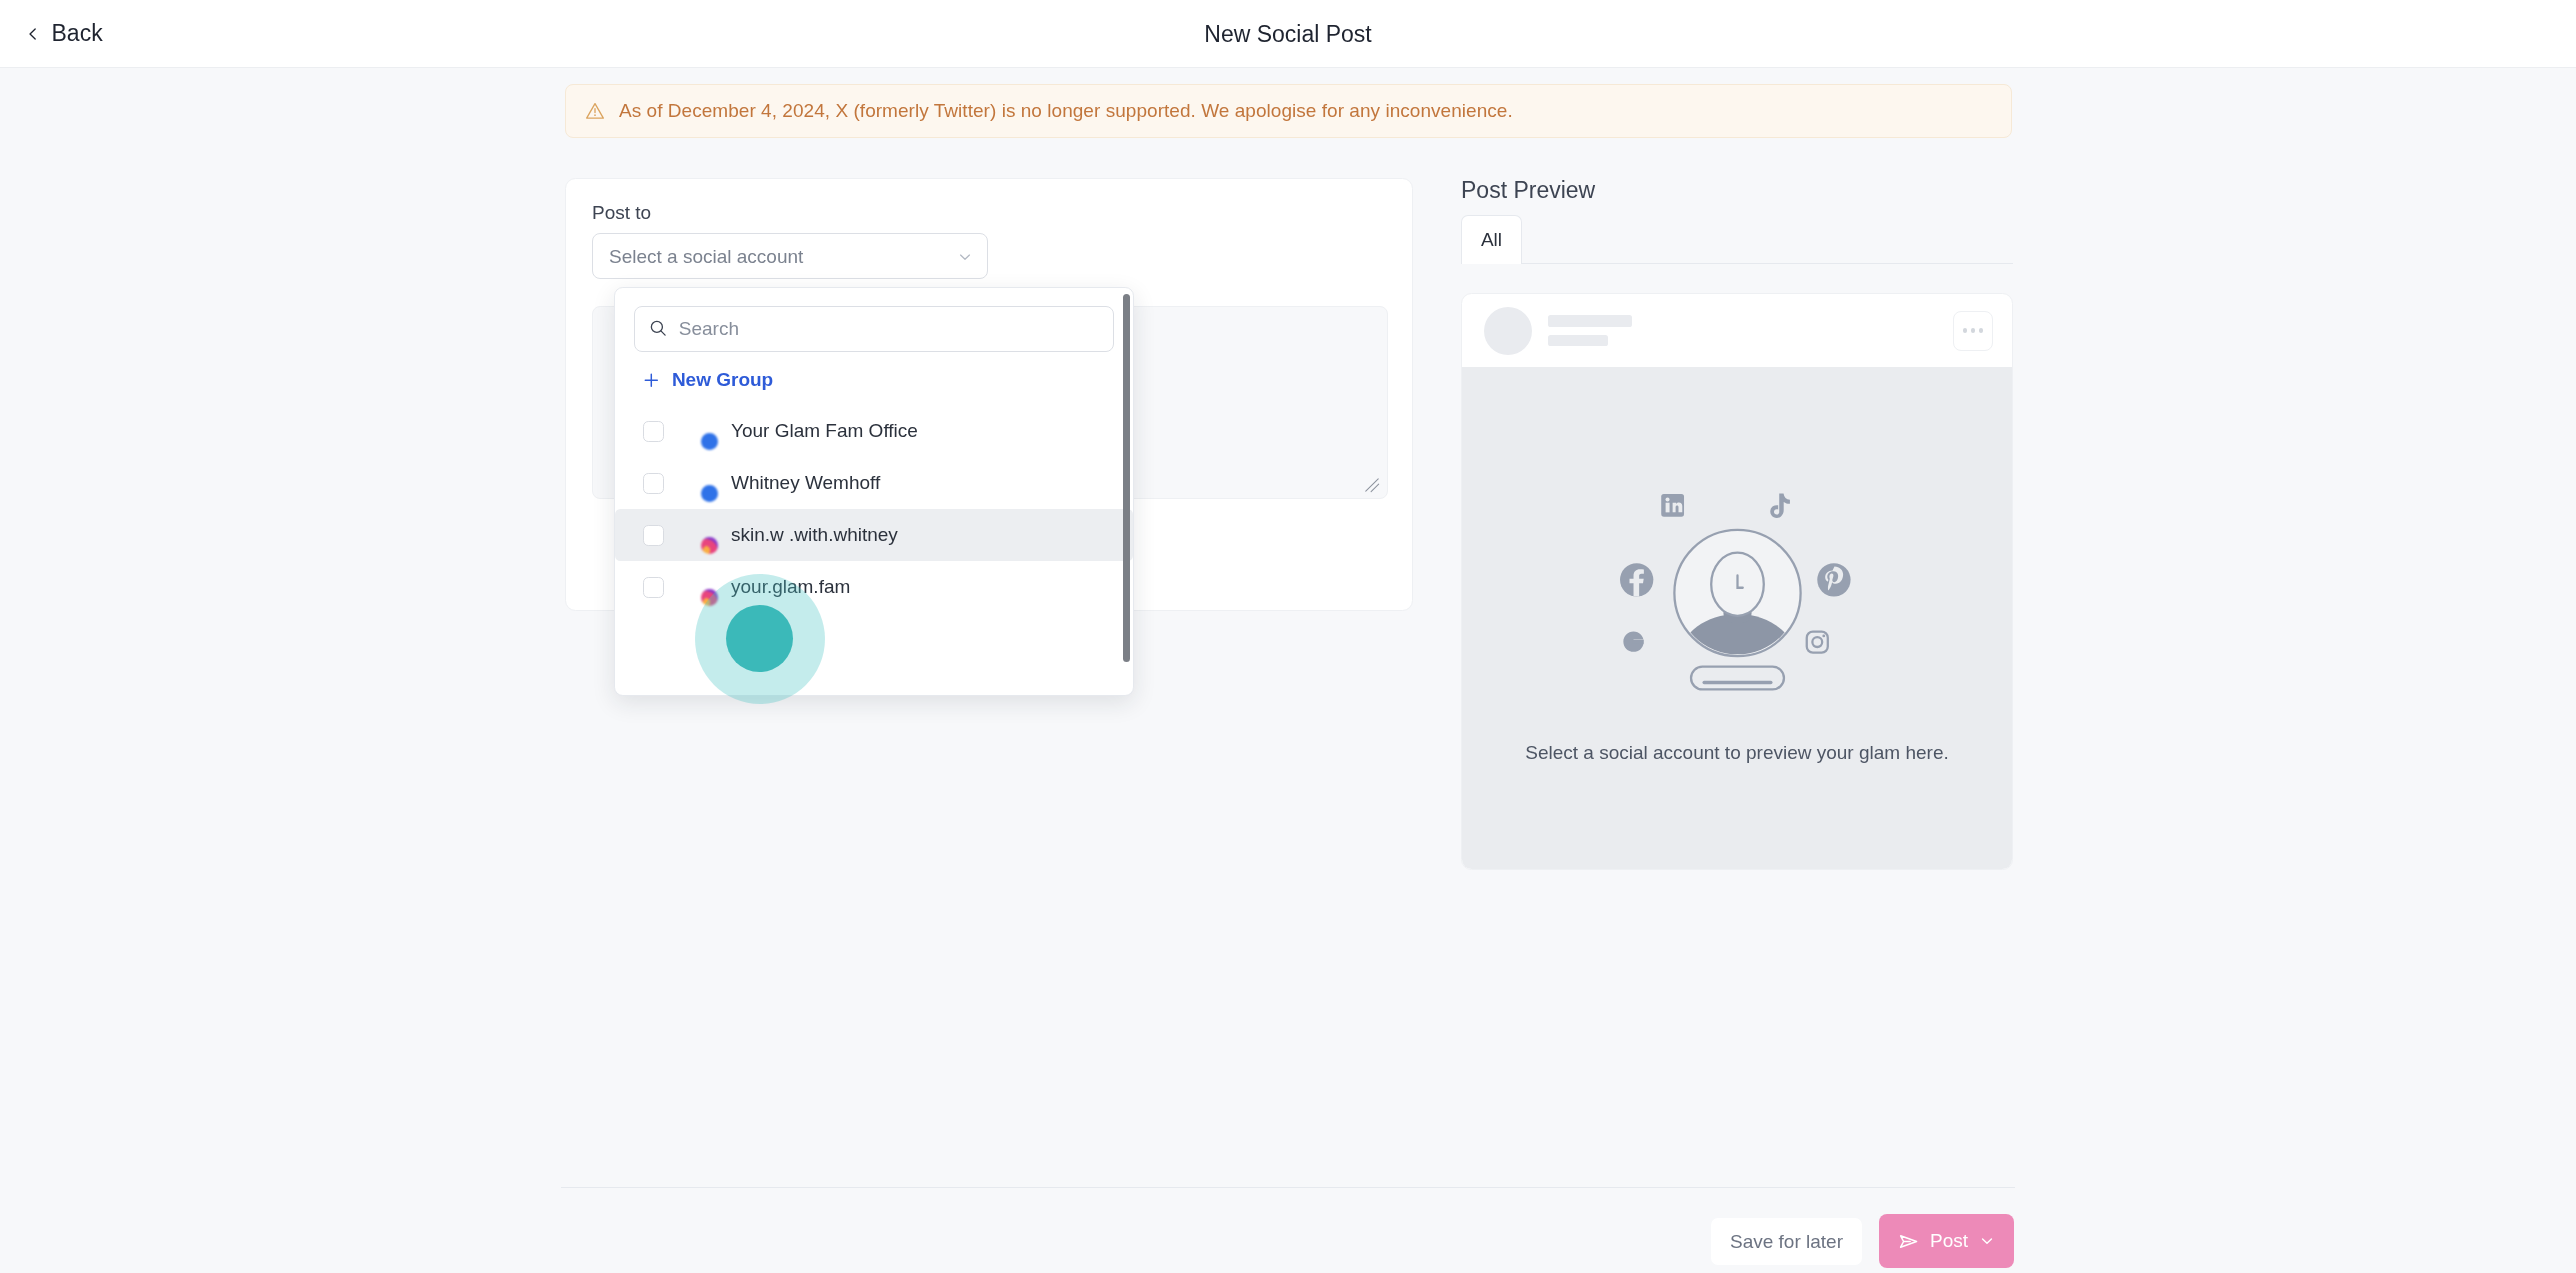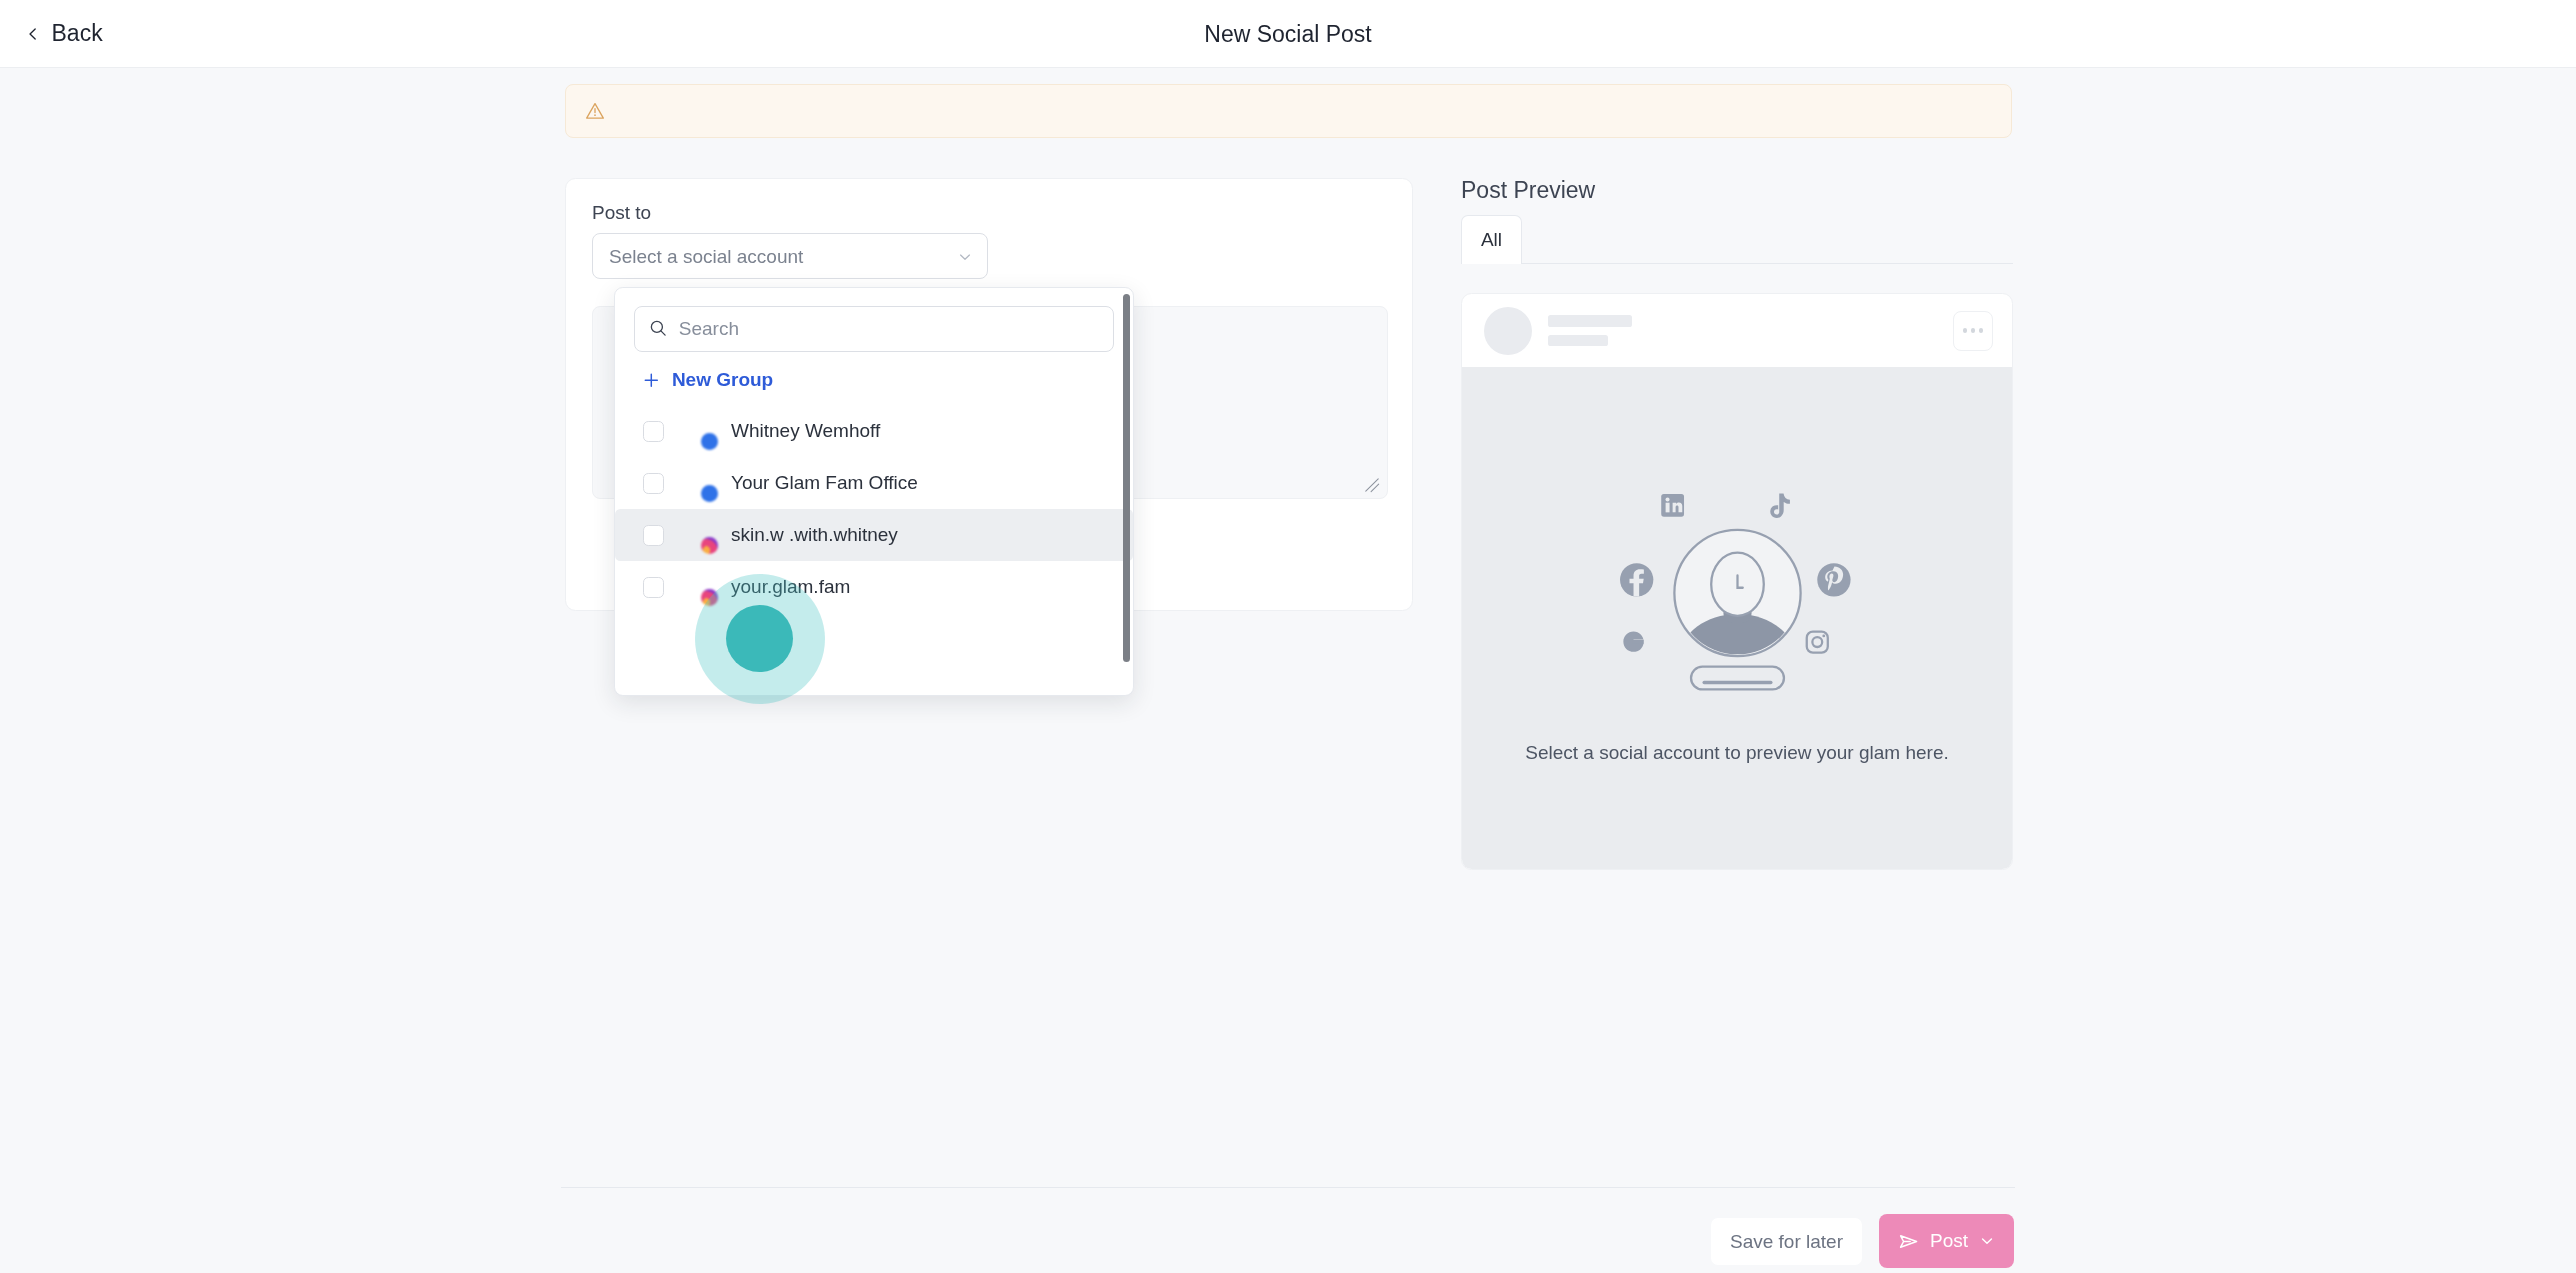--- a/index.html
+++ b/index.html
@@ -295,20 +295,21 @@
   </div>
 </div>
 <div class="topbar-title">New Social Post</div>
 
 <div class="banner">
   <svg class="warn-icon" viewBox="0 0 24 24">
     <path d="M12 3.2 22 20.5H2L12 3.2Z" fill="none" stroke="#dba45f" stroke-width="1.6" stroke-linejoin="round"></path>
     <path d="M12 9.3v4.6" stroke="#dba45f" stroke-width="1.6" stroke-linecap="round"></path>
     <circle cx="12" cy="17" r="1" fill="#dba45f"></circle>
   </svg>
+  <span class="banner-text">As of December 4, 2024, X (formerly Twitter) is no longer supported. We apologise for any inconvenience.</span>
 </div>
 
 <div class="composer-card">
   <div class="field-label">Post to</div>
 
   <div class="select-box">
     <span class="select-placeholder">Select a social account</span>
     <svg class="chev-down" viewBox="0 0 18 18">
       <path d="M4 6.8 9 11.6l5-4.8" fill="none" stroke="#b3b9c3" stroke-width="1.4" stroke-linecap="round" stroke-linejoin="round"></path>
     </svg>
@@ -338,27 +339,27 @@
       <path d="M9.5 2.6v13.8M2.6 9.5h13.8" stroke="#2e5bd8" stroke-width="1.7" stroke-linecap="round"></path>
     </svg>
     <span class="dd-newgroup-label">New Group</span>
   </div>
 
 
 
   <div id="account-list">
       <div class="dd-row">
         <span class="cbox"></span>
-        <span class="acct-avatar"><span class="acct-photo ph-whitney"></span><span class="badge fb"></span></span>
-        <span class="acct-name">Whitney Wemhoff</span>
+        <span class="acct-avatar"><span class="acct-photo ph-glam"></span><span class="badge fb"></span></span>
+        <span class="acct-name">Your Glam Fam Office</span>
       </div>
       <div class="dd-row">
         <span class="cbox"></span>
-        <span class="acct-avatar"><span class="acct-photo ph-glam"></span><span class="badge fb"></span></span>
-        <span class="acct-name">Your Glam Fam Office</span>
+        <span class="acct-avatar"><span class="acct-photo ph-whitney"></span><span class="badge fb"></span></span>
+        <span class="acct-name">Whitney Wemhoff</span>
       </div>
       <div class="dd-row hovered">
         <span class="cbox"></span>
         <span class="acct-avatar"><span class="acct-photo ph-whitney"></span><span class="badge ig"></span></span>
         <span class="acct-name">skin.w          .with.whitney</span>
       </div>
       <div class="dd-row">
         <span class="cbox"></span>
         <span class="acct-avatar"><span class="acct-photo ph-glam"></span><span class="badge ig"></span></span>
         <span class="acct-name">your.glam.fam</span>

